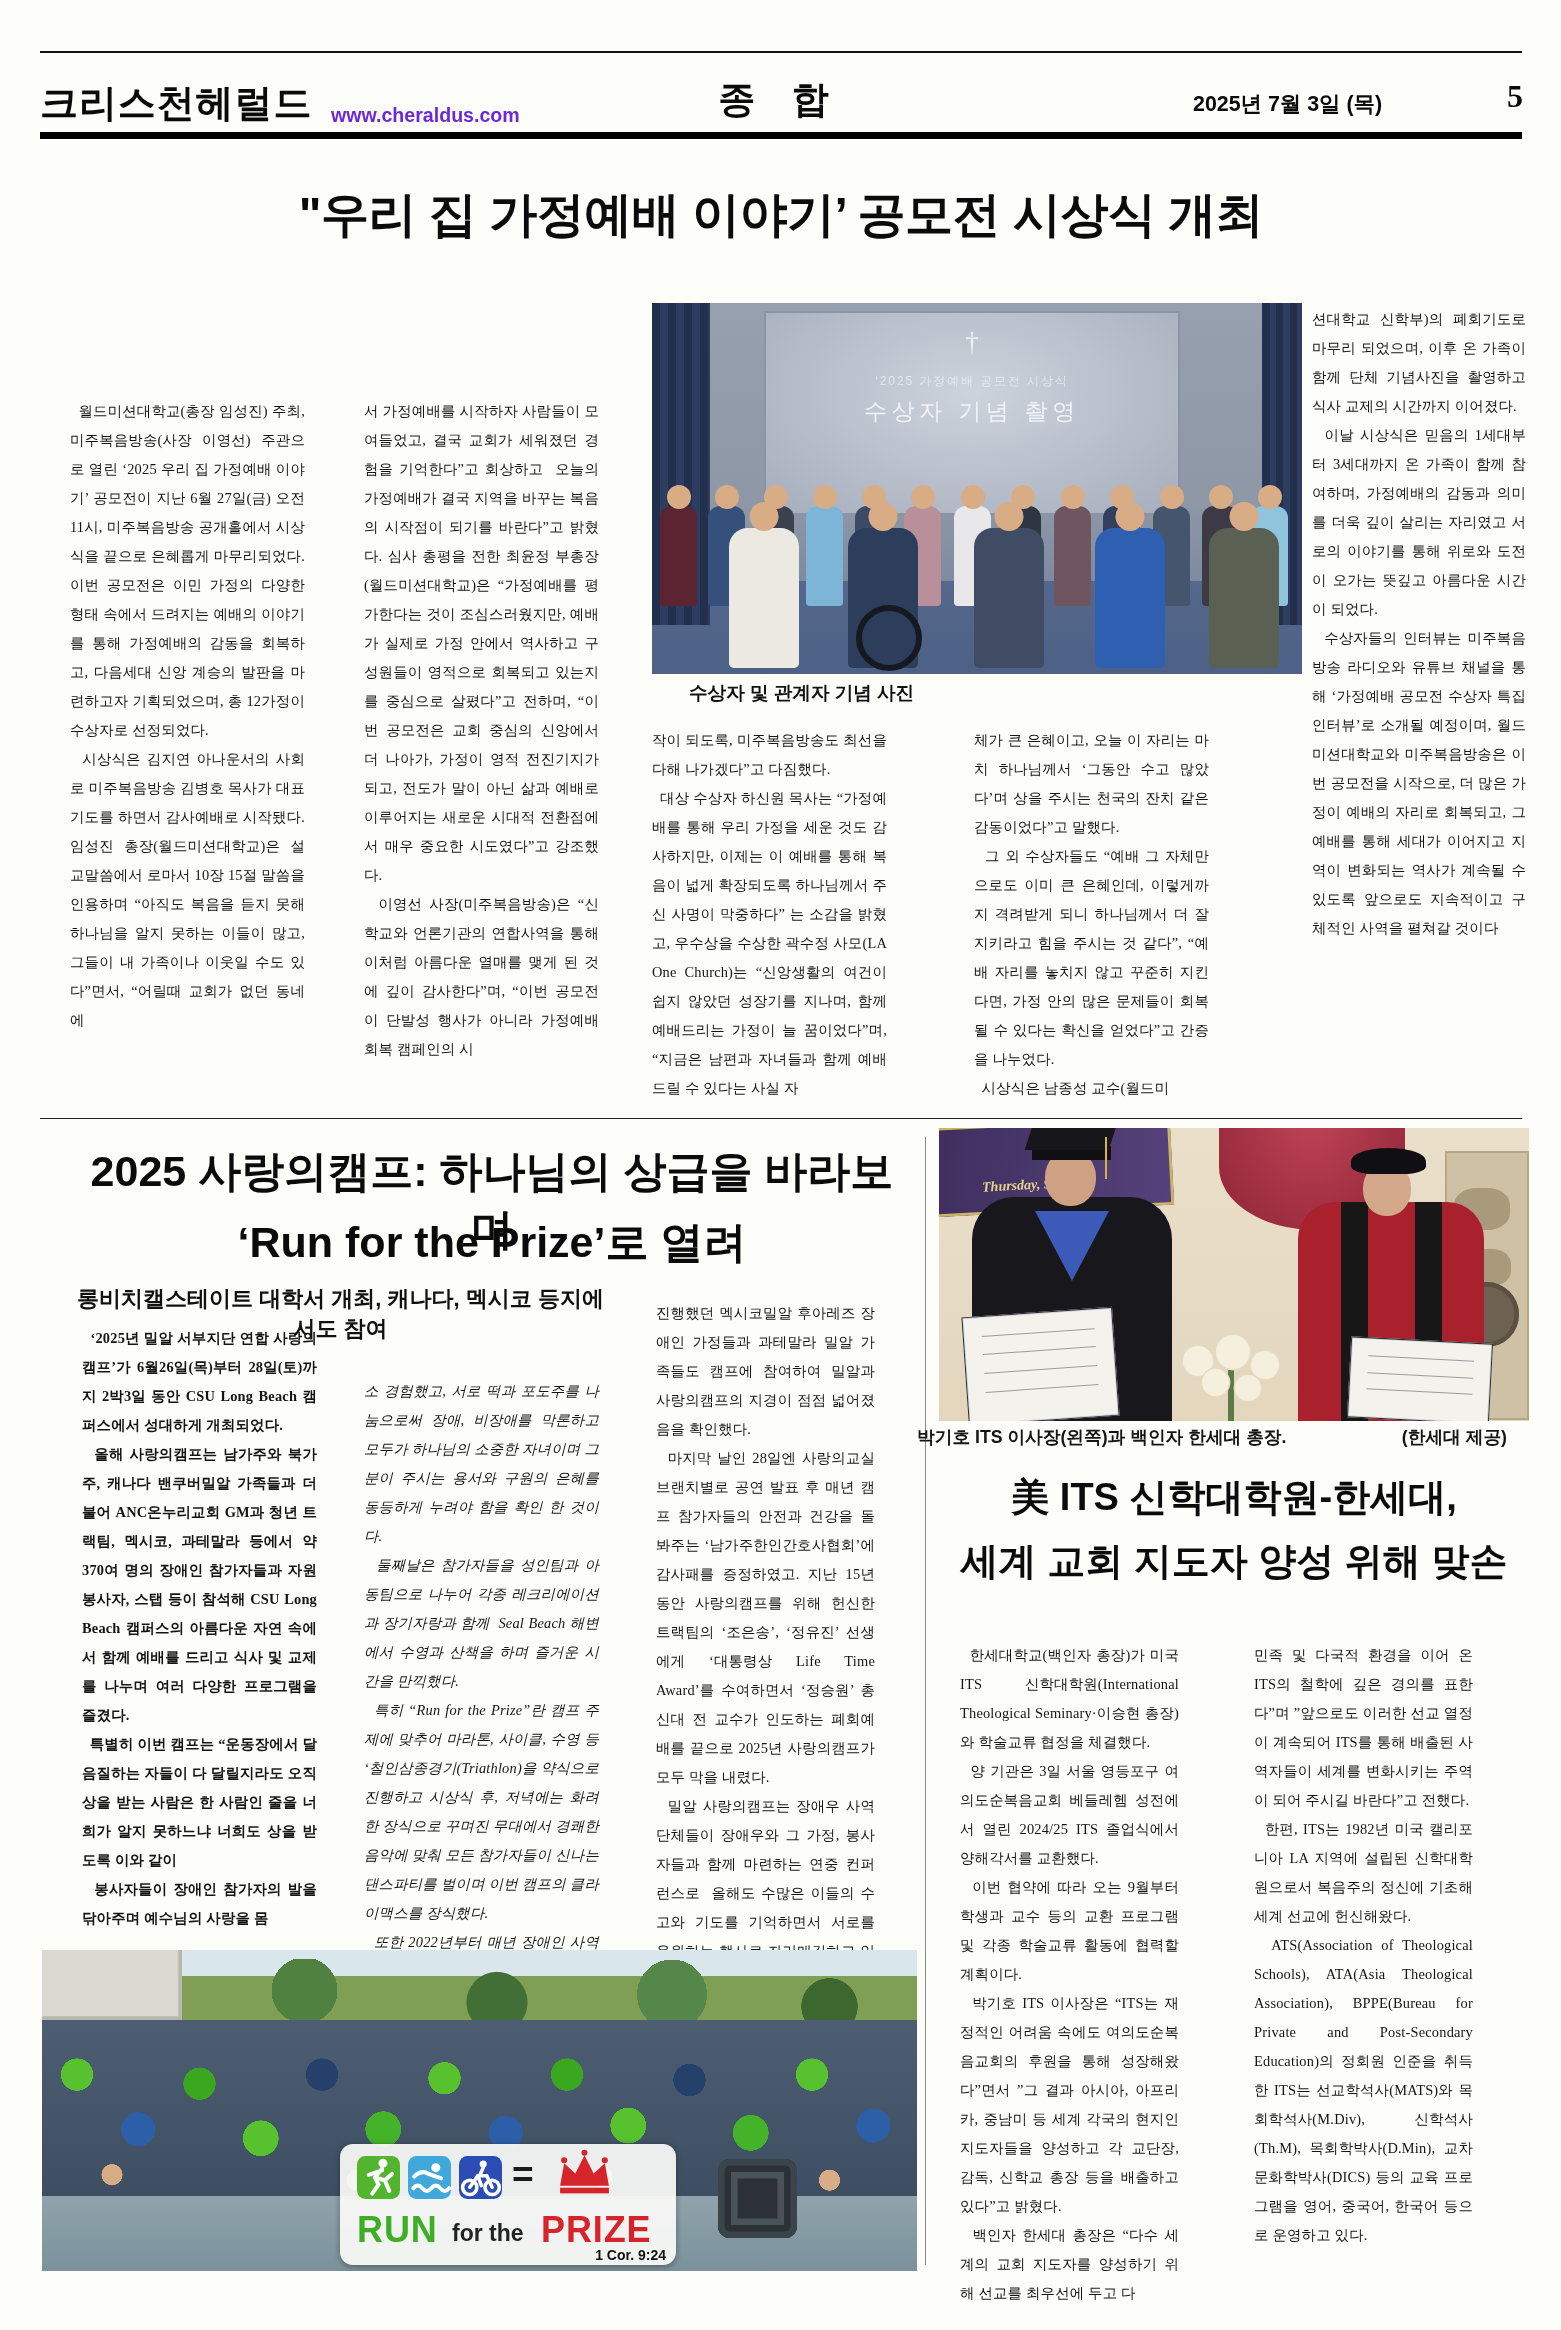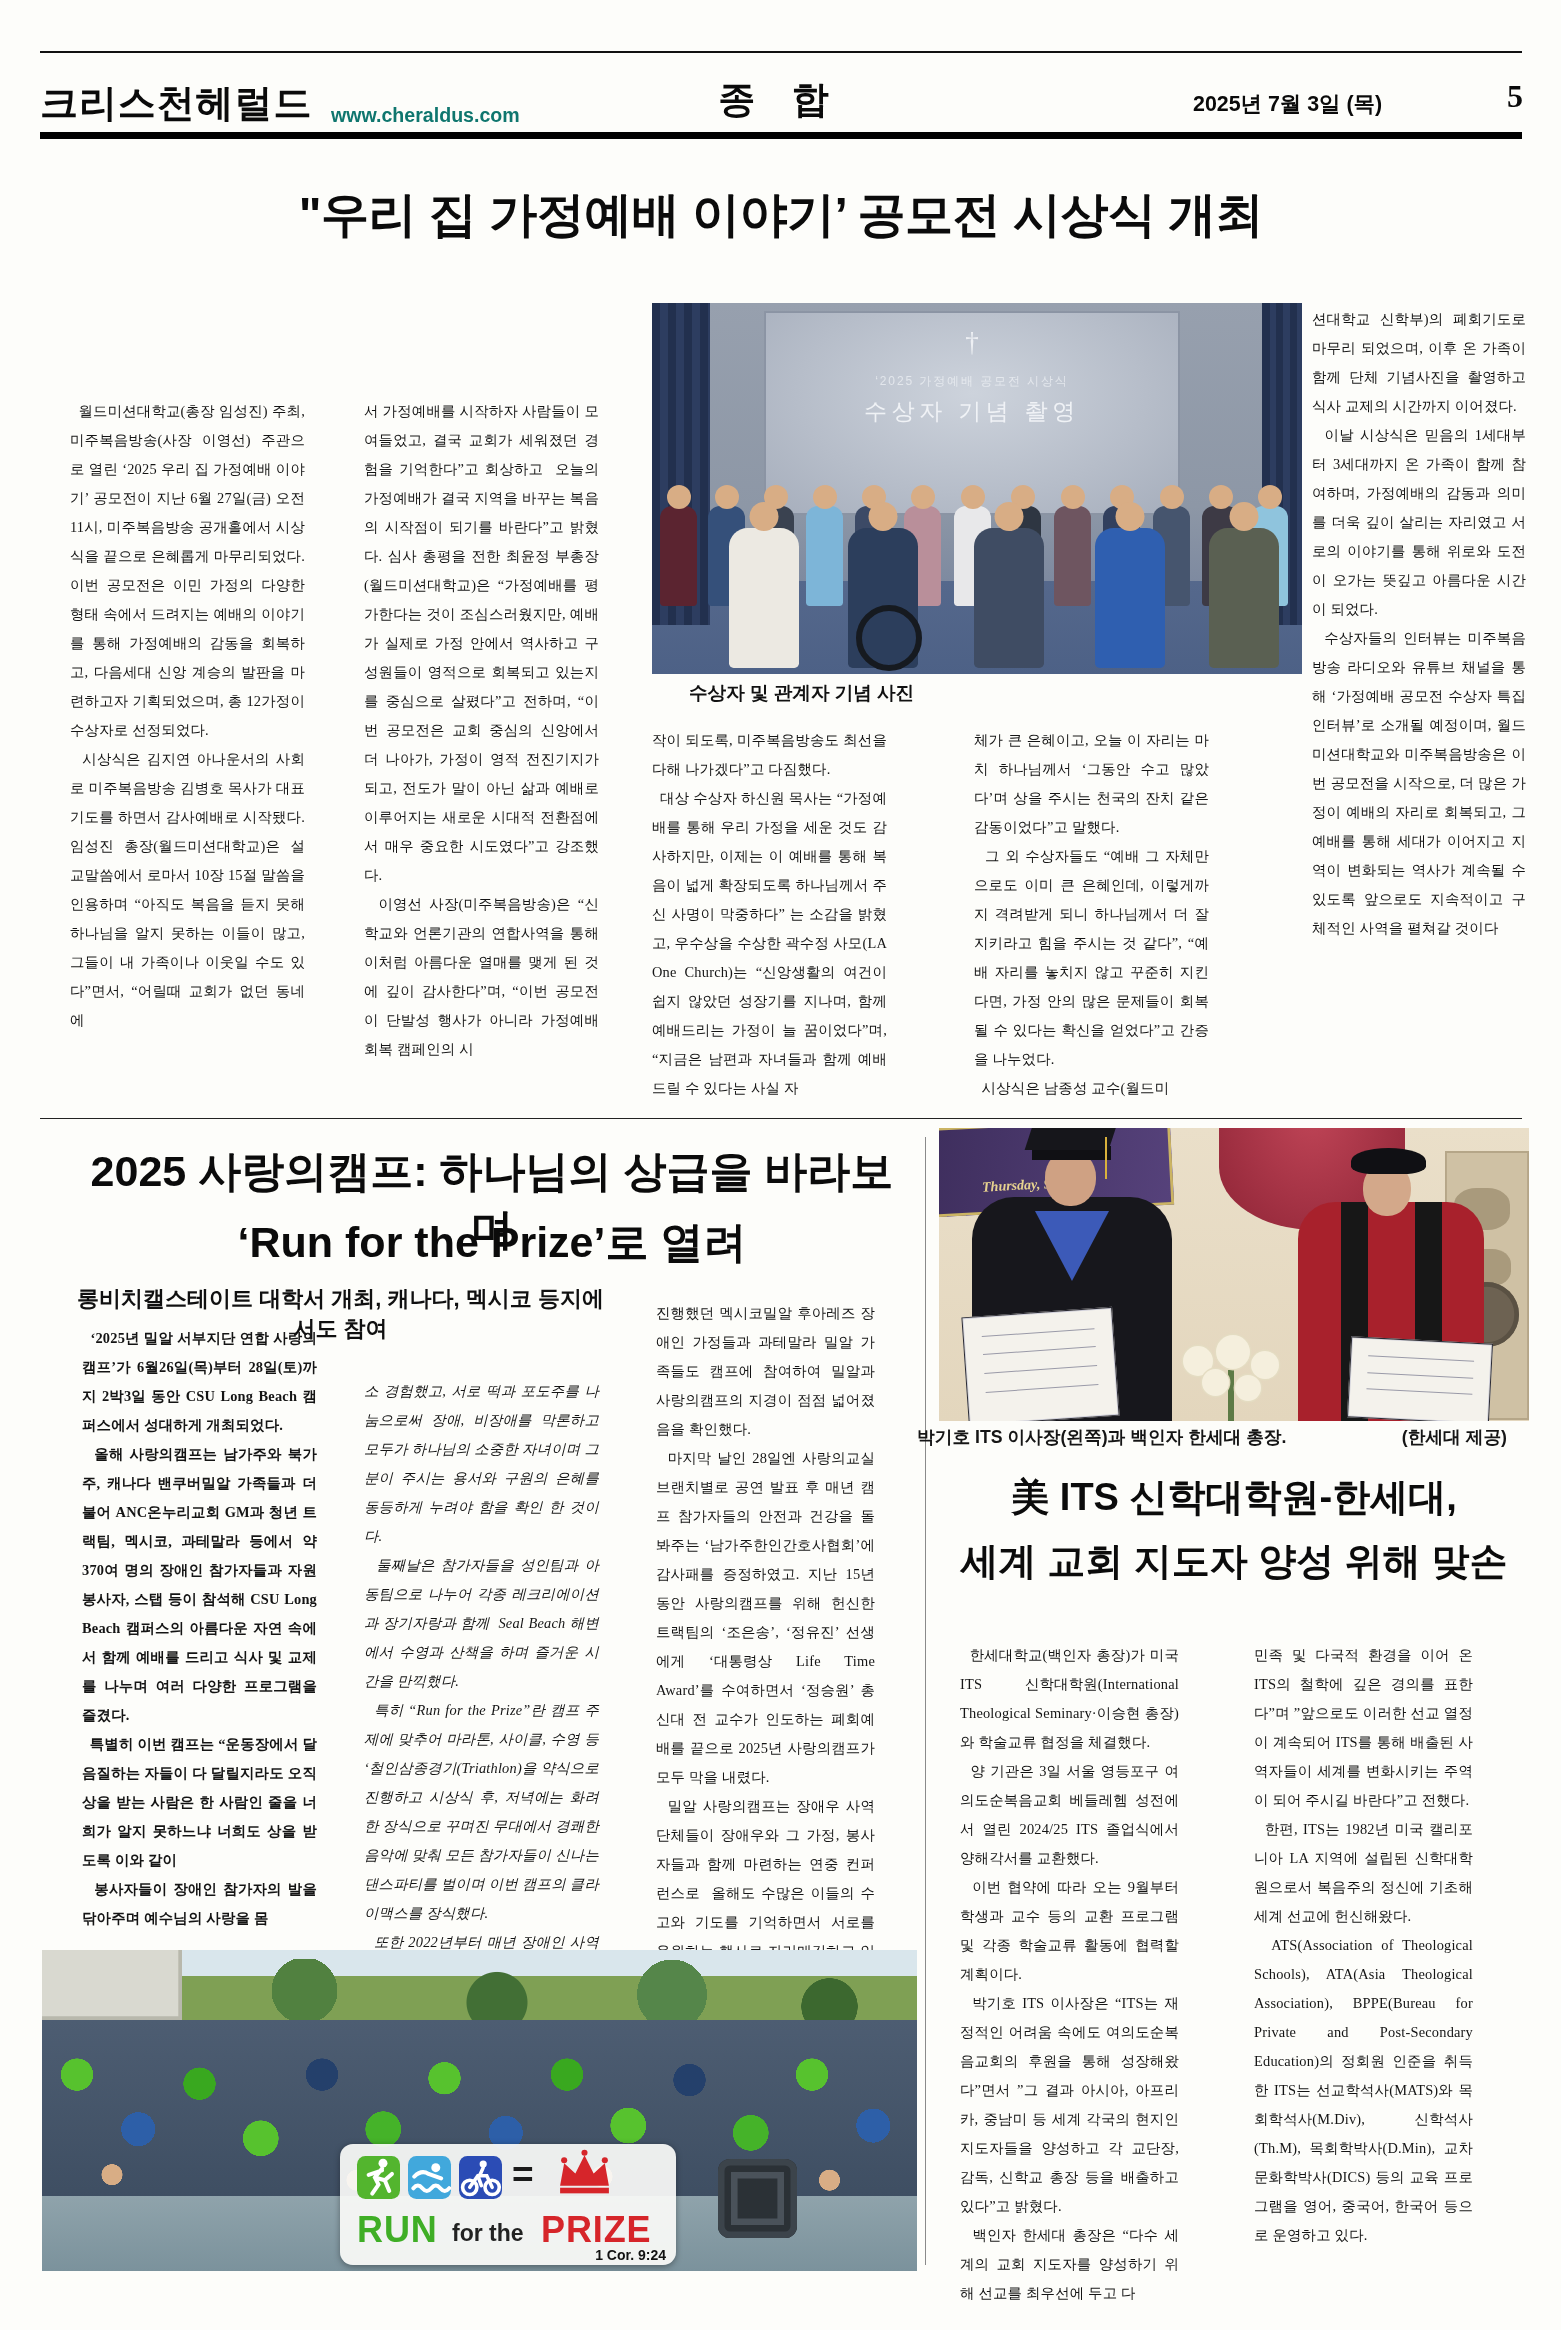--- a/index.html
+++ b/index.html
@@ -2,21 +2,21 @@
 <html lang="ko" style="font-size:7.5px"><head>
 <meta charset="utf-8">
 <style>
   html,body{margin:0;padding:0;background:#e8e8e8;}
   #page{position:relative;width:1561px;height:2347px;background:#fdfdfa;margin:0 auto;overflow:hidden;
         font-family:"Liberation Serif",serif;color:#151515;}
   .abs{position:absolute;}
   
   .rule-top{left:40px;top:51px;width:1482px;height:1.9px;background:#111;}
   .masthead{left:40px;top:78px;font:900 38px "Liberation Sans",sans-serif;color:#0a0a0a;letter-spacing:0.9px;}
-  .site-url{left:331px;top:104px;font:700 19.6px "Liberation Sans",sans-serif;color:#0f766e;}
+  .site-url{left:331px;top:104px;font:700 19.6px "Liberation Sans",sans-serif;color:#6d28d9;}
   .section-title{left:680px;top:75px;width:200px;text-align:center;font:900 37px "Liberation Sans",sans-serif;letter-spacing:13px;color:#0a0a0a;}
   .issue-date{left:1193px;top:89px;width:289px;font:700 21.4px "Liberation Sans",sans-serif;color:#0a0a0a;}
   .page-number{left:1490px;top:78px;width:33px;text-align:right;font:700 32px "Liberation Serif",serif;color:#0a0a0a;}
   .rule-thick{left:40px;top:132px;width:1482px;height:6.5px;background:#000;}
   
   .headline1{left:82px;top:183px;width:1398px;text-align:center;font:800 48px "Liberation Sans",sans-serif;color:#0b0b0b;letter-spacing:-0.5px;}
   .subhead1{left:70px;top:299px;width:583px;text-align:center;font:700 23px "Liberation Sans",sans-serif;line-height:52px;color:#101010;}
   .bodycol{font-size:14.4px;line-height:29px;text-align:justify;white-space:pre-wrap;letter-spacing:0.2px;color:#141414;}
   .caption{font:600 18.6px "Liberation Sans",sans-serif;color:#111;}
   .rule-mid{left:40px;top:1118px;width:1482px;height:1.4px;background:#222;}

